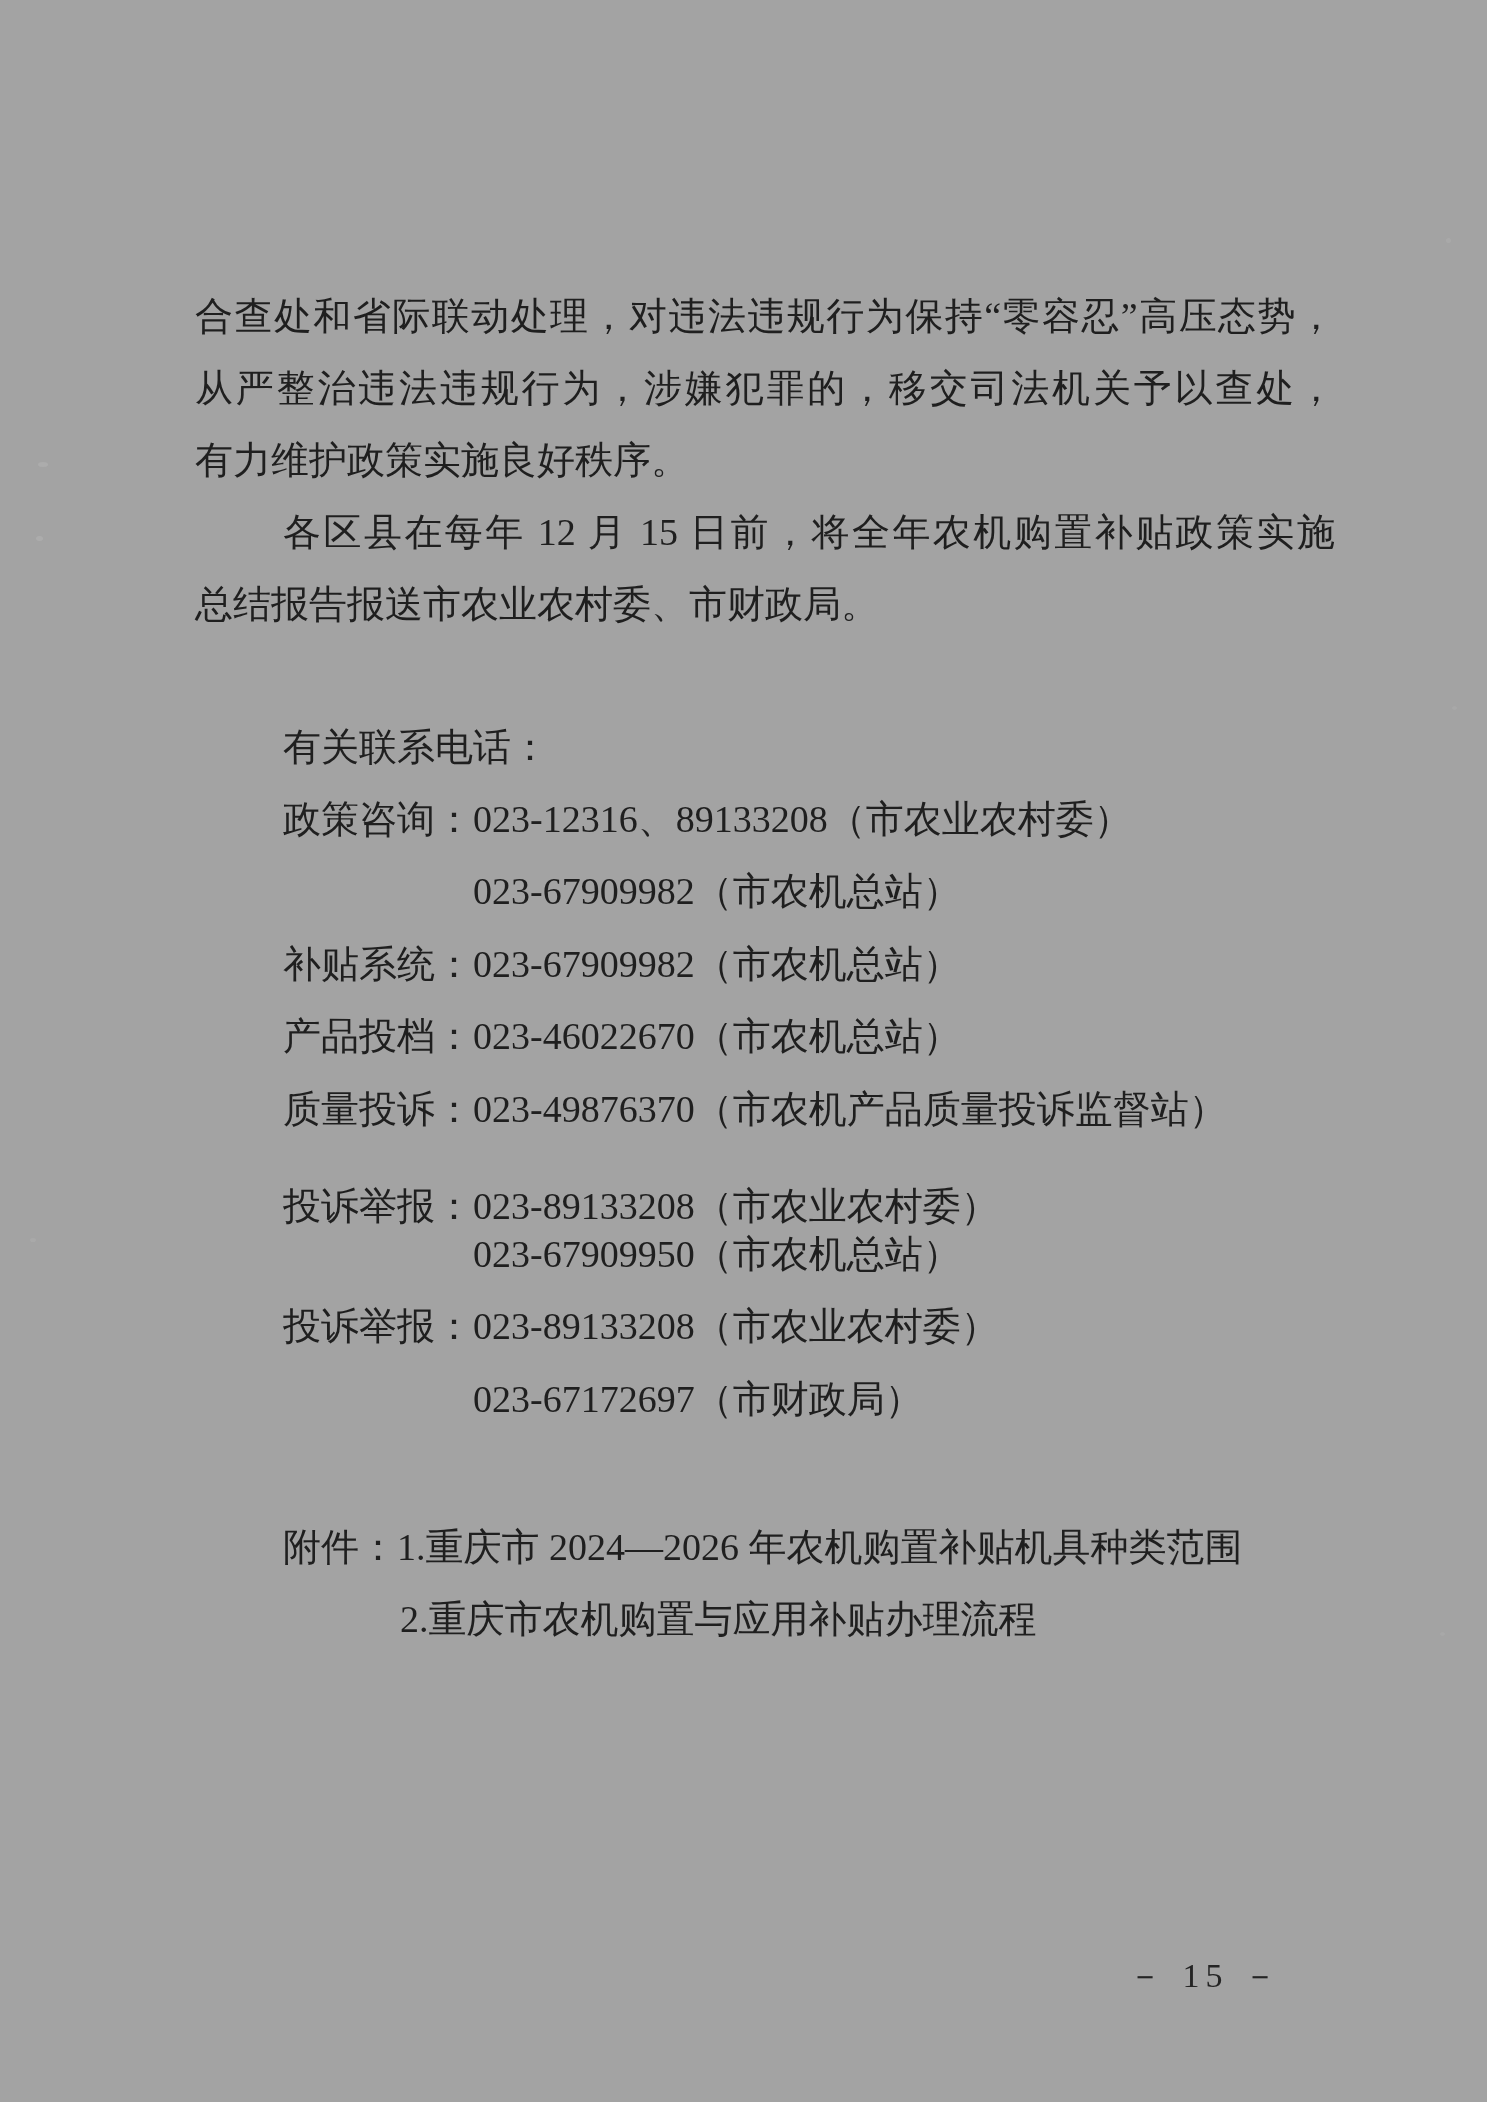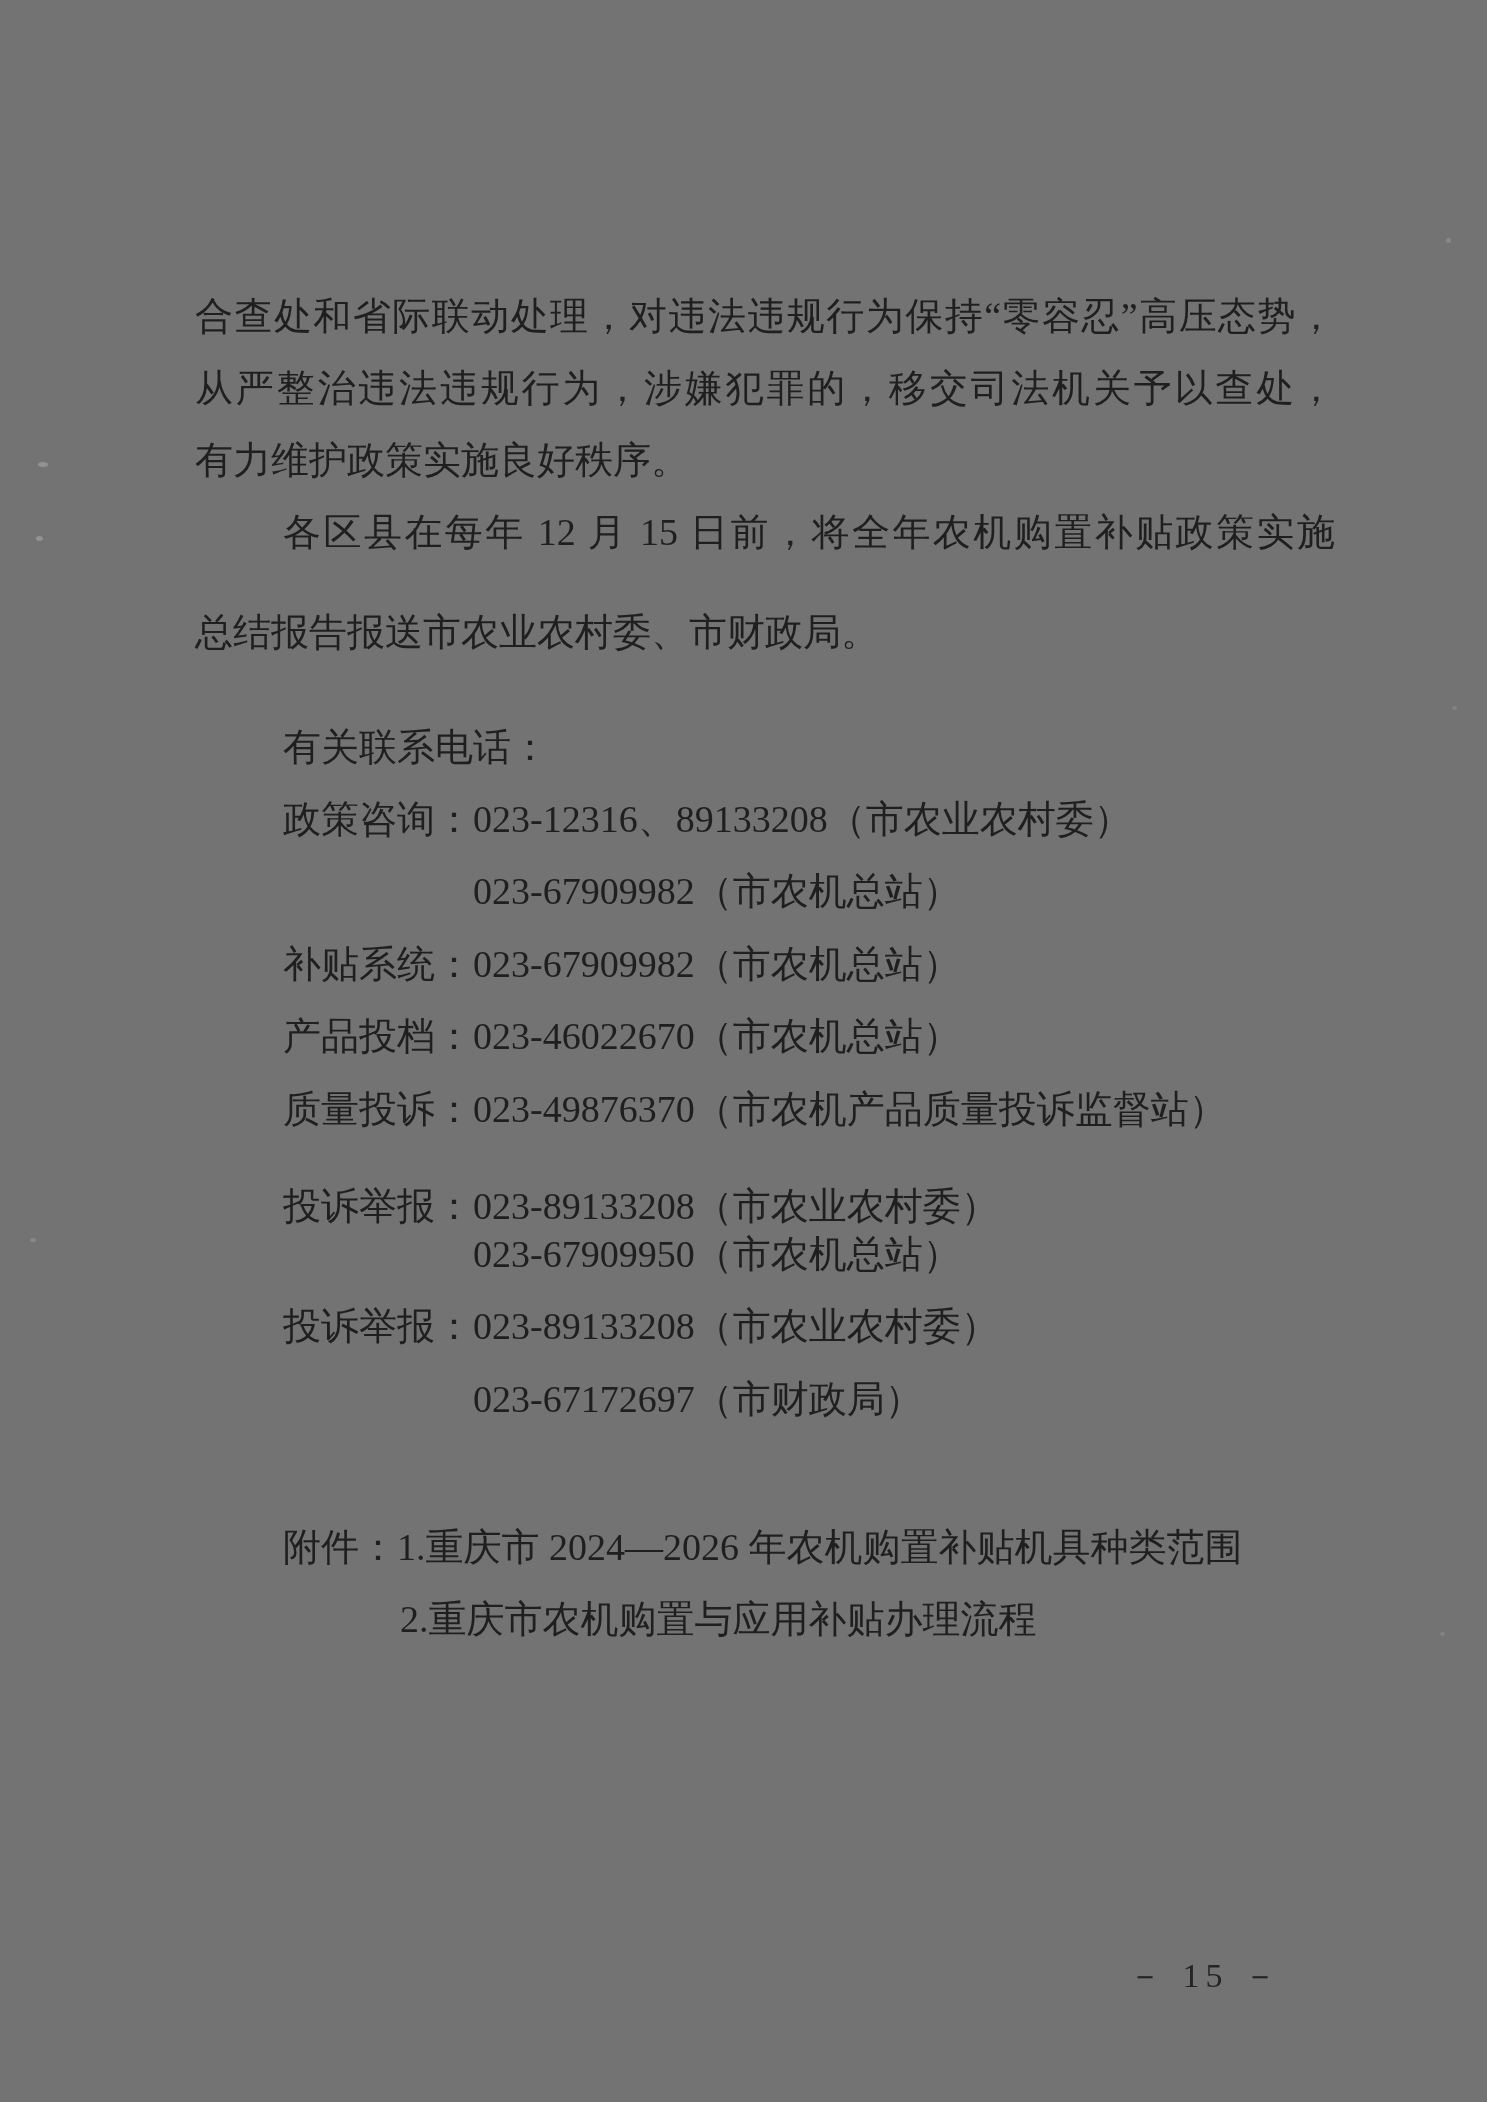--- a/index.html
+++ b/index.html
@@ -11,42 +11,42 @@
     width: 1487px;
     height: 2102px;
     position: relative;
     font-family: "Liberation Serif", "DejaVu Serif", serif;
     color: #1f1f1f;
     overflow: hidden;
   }
   .page {
     position: absolute;
     inset: 0;
-    background: #737373;
+    background: #a3a3a3;
     text-decoration: underline;
   }
   .line {
     position: absolute;
     font-size: 38px;
     line-height: 48px;
     white-space: pre;
     color: #1f1f1f;
   }
   .justify {
     white-space: normal;
     text-align: justify;
     text-align-last: justify;
   }
   
   .p1l1 { left: 195px; top: 292px; width: 1140px; }
   .p1l2 { left: 195px; top: 364px; width: 1140px; }
   .p1l3 { left: 195px; top: 436px; }
   
   .p2l1 { left: 283px; top: 508px; width: 1052px; }
-  .p2l2 { left: 195px; top: 580px; margin-top: 28px; }
+  .p2l2 { left: 195px; top: 580px; }
   
   .c-heading { left: 283px; top: 723px; }
   .cr0 { left: 283px; top: 795px; }
   .cr1 { left: 473px; top: 867px; }
   .cr2 { left: 283px; top: 940px; }
   .cr3 { left: 283px; top: 1012px; }
   .cr4 { left: 283px; top: 1085px; }
   .cr5 { left: 283px; top: 1158px; margin-top: 24px; }
   .cr6 { left: 473px; top: 1230px; text-align: right; }
   .cr7 { left: 283px; top: 1302px; }

